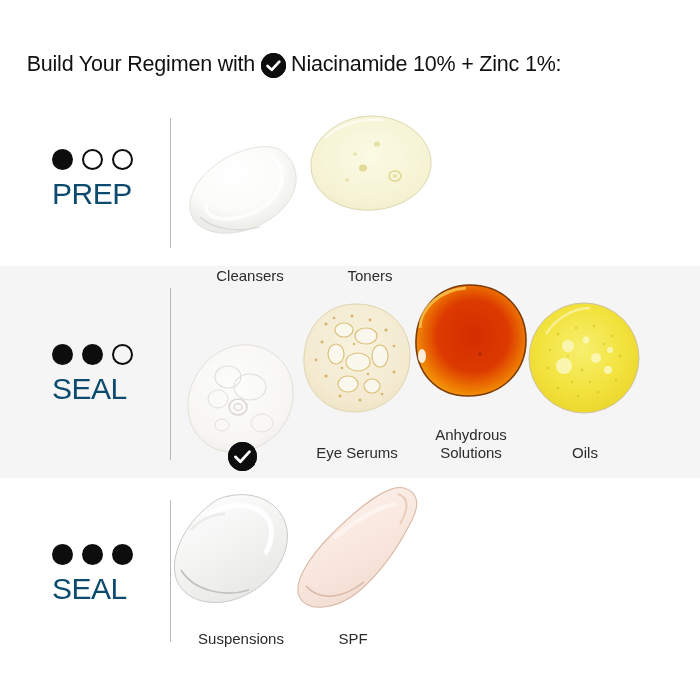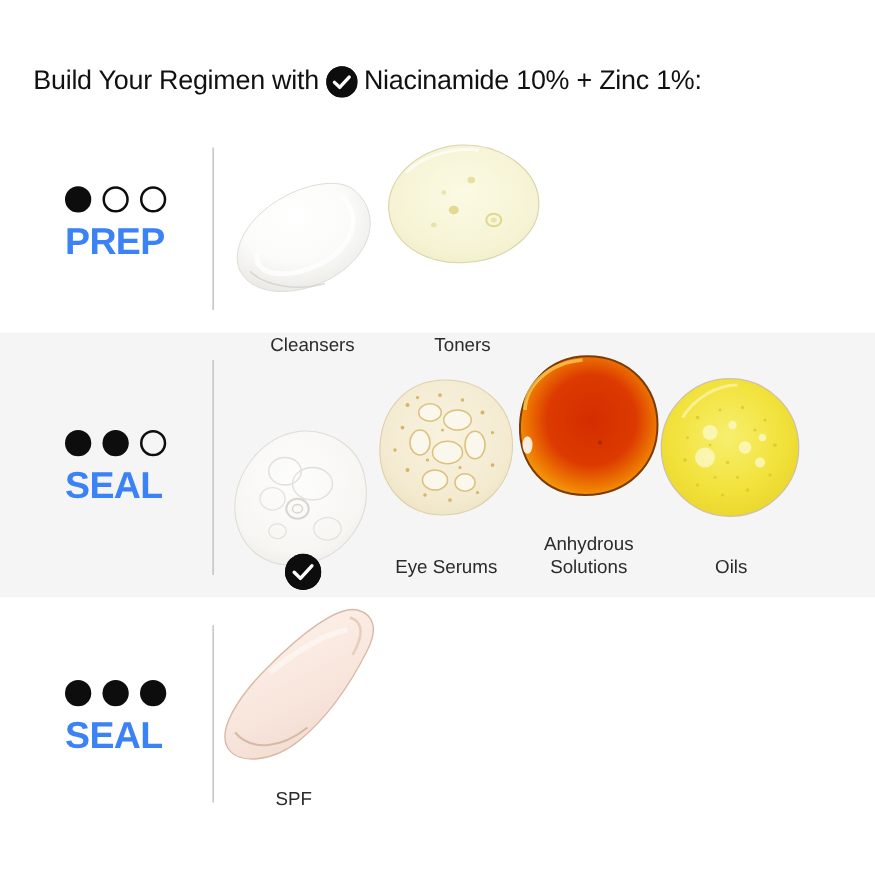--- a/index.html
+++ b/index.html
@@ -75,23 +75,23 @@
   .dot {
     width: 21px;
     height: 21px;
     border-radius: 50%;
     box-sizing: border-box;
   }
   .dot.filled { background: #0d0d0d; }
   .dot.empty  { background: transparent; border: 2.2px solid #0d0d0d; }
   .stage-name {
     font-size: 30px;
-    font-weight: bold;
+    font-weight: normal;
     letter-spacing: -0.5px;
-    color: #3b82f6;
+    color: #0c4a6e;
     line-height: 1.05;
   }
 
   
   .divider {
     position: absolute;
     left: 170px;
     width: 1px;
     background: #b9b9b9;
   }
@@ -367,20 +367,38 @@
         <path d="M22 34 C32 18 50 8 66 8" fill="none" stroke="#fbf8c9" stroke-width="2.4" opacity="0.6"></path>
       </svg>
     </div>
     <div class="swatch-label" style="margin-top:22px;">Oils</div>
   </div>
 
 </div>
 
 <div class="swatch-row" style="left:182px; top:486px;">
 
+  <div class="swatch-item" style="width:118px;">
+    <div class="swatch-art">
+      <svg width="140" height="128" viewBox="0 0 140 128">
+        <defs>
+          <linearGradient id="gSusp" x1="20%" y1="0%" x2="80%" y2="100%">
+            <stop offset="0%" stop-color="#fdfdfd"></stop>
+            <stop offset="45%" stop-color="#f4f5f3"></stop>
+            <stop offset="100%" stop-color="#e4e6e3"></stop>
+          </linearGradient>
+        </defs>
+        <path d="M58 10 C86 4 112 18 116 44 C120 72 96 104 62 114 C32 122 8 110 4 88 C0 64 18 34 40 18 C46 13 52 11 58 10 Z" fill="url(#gSusp)" stroke="#c9cbc6" stroke-width="1"></path>
+        <path d="M36 30 C52 18 76 16 90 26 C102 34 104 52 94 68" fill="none" stroke="#ffffff" stroke-width="5" opacity="0.9"></path>
+        <path d="M10 84 C22 104 52 112 78 104" fill="none" stroke="#b9bbb6" stroke-width="1.6" opacity="0.85"></path>
+        <path d="M20 44 C28 34 42 28 54 28" fill="none" stroke="#e9ebe8" stroke-width="3" opacity="0.9"></path>
+      </svg>
+    </div>
+    <div class="swatch-label" style="margin-top:12px;">Suspensions</div>
+  </div>
 
 
   <div class="swatch-item" style="width:118px; margin-left:-6px;justify-content:center;">
     <div class="swatch-art">
       <svg width="150" height="128" viewBox="0 0 150 128">
         <defs>
           <linearGradient id="gSpf" x1="25%" y1="0%" x2="75%" y2="100%">
             <stop offset="0%" stop-color="#fdf2ec"></stop>
             <stop offset="50%" stop-color="#f9e7de"></stop>
             <stop offset="100%" stop-color="#f0d9cd"></stop>

